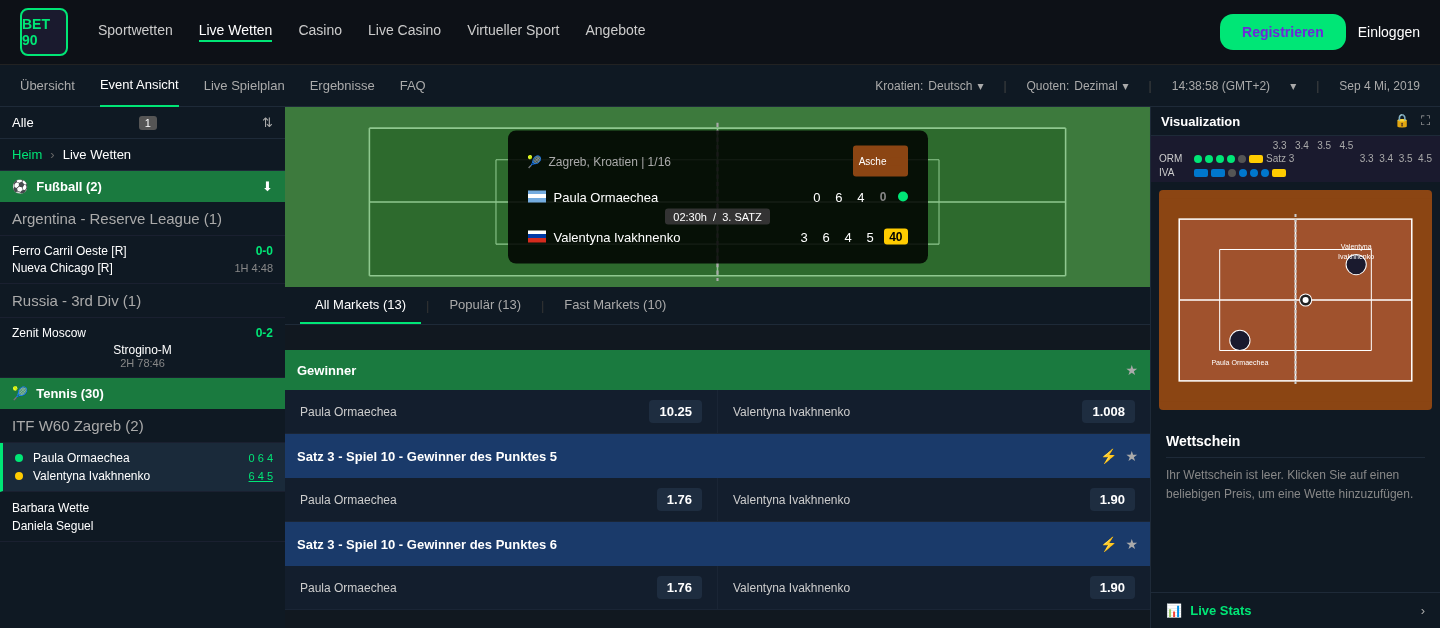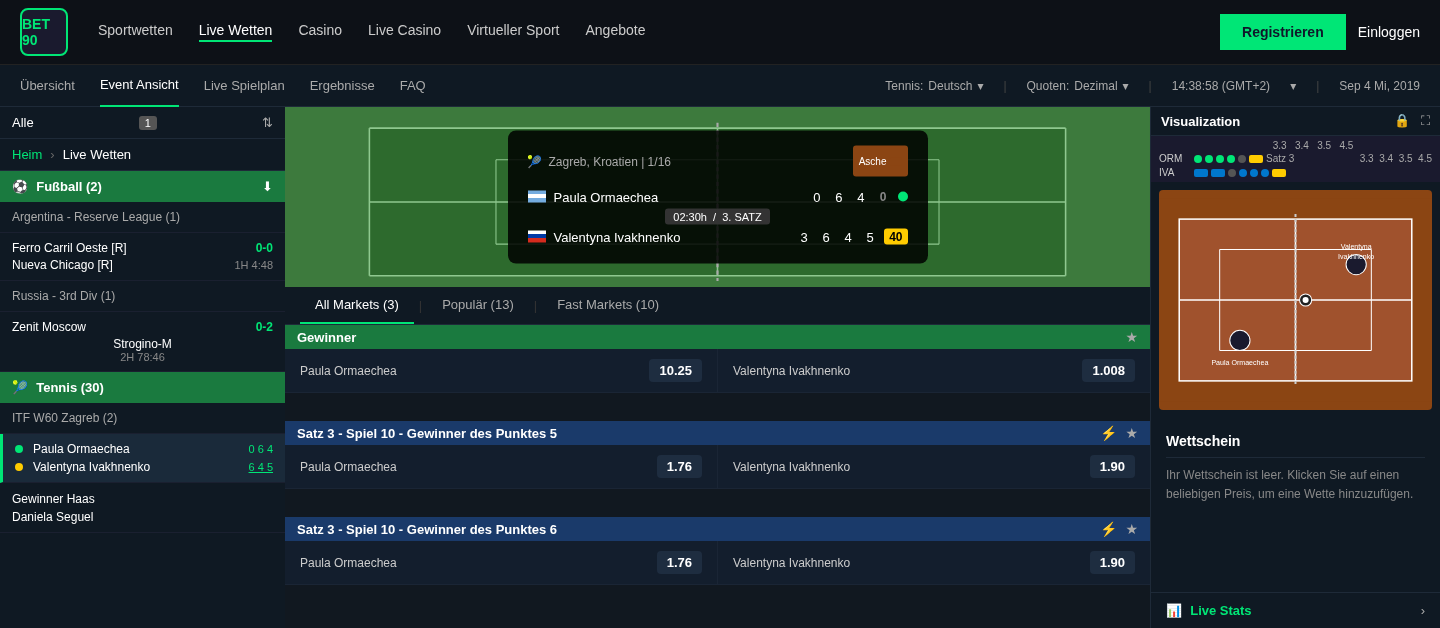--- a/index.html
+++ b/index.html
@@ -5,21 +5,21 @@
     * { margin: 0; padding: 0; box-sizing: border-box; }
     body { font-family: Arial, sans-serif; background: #1a1a2e; color: #fff; font-size: 13px; overflow: hidden; width: 1440px; height: 628px; }
 
     
     .top-nav { background: #0d1117; height: 65px; display: flex; align-items: center; padding: 0 20px; gap: 30px; border-bottom: 1px solid #222; }
     .logo { width: 48px; height: 48px; background: #1a1a2e; border-radius: 8px; display: flex; align-items: center; justify-content: center; font-weight: bold; font-size: 14px; color: #00e676; border: 2px solid #00e676; flex-shrink: 0; }
     .top-nav-links { display: flex; gap: 26px; flex: 1; }
     .top-nav-links a { color: #ccc; text-decoration: none; font-size: 14px; cursor: pointer; }
     .top-nav-links a.active { color: #fff; border-bottom: 2px solid #00e676; padding-bottom: 2px; }
     .top-nav-right { display: flex; gap: 12px; align-items: center; }
-    .btn-register { background: #00e676; color: #0f172a; border: none; padding: 10px 22px; border-radius: 0; font-weight: bold; cursor: pointer; font-size: 14px; }
+    .btn-register { background: #00e676; color: #6d28d9; border: none; padding: 10px 22px; border-radius: 13px; font-weight: bold; cursor: pointer; font-size: 14px; }
     .btn-login { background: transparent; color: #fff; border: none; cursor: pointer; font-size: 14px; }
 
     
     .sub-nav { background: #0f1923; height: 42px; display: flex; align-items: center; padding: 0 20px; gap: 16px; border-bottom: 1px solid #1e2a38; justify-content: space-between; }
     .sub-nav-left { display: flex; gap: 25px; }
     .sub-nav-left a { color: #aaa; text-decoration: none; font-size: 13px; cursor: pointer; height: 42px; display: flex; align-items: center; }
     .sub-nav-left a.active { color: #fff; border-bottom: 2px solid #00e676; }
     .sub-nav-right { display: flex; gap: 20px; align-items: center; color: #aaa; font-size: 12px; }
     .sub-nav-right span { display: flex; align-items: center; gap: 5px; }
 
@@ -31,21 +31,21 @@
     .sidebar-header { display: flex; align-items: center; justify-content: space-between; padding: 8px 12px; border-bottom: 1px solid #1e2a38; }
     .sidebar-badge { background: #555; color: #fff; border-radius: 3px; padding: 1px 6px; font-size: 11px; }
     .breadcrumb { padding: 8px 12px; display: flex; align-items: center; gap: 8px; color: #aaa; font-size: 13px; border-bottom: 1px solid #1e2a38; }
     .breadcrumb .home { color: #00e676; cursor: pointer; }
     .breadcrumb .arrow { color: #666; }
     .breadcrumb .current { color: #fff; }
 
     .category-header { background: #1a7a3f; padding: 8px 12px; display: flex; align-items: center; gap: 8px; cursor: pointer; }
     .category-header .label { flex: 1; font-weight: bold; font-size: 13px; }
 
-    .league-header { padding: 8px 12px; background: #0f1923; color: #aaa; font-size: 12px; display: flex; align-items: center; justify-content: space-between; border-bottom: 1px solid #1a2030; cursor: pointer; }
+    .league-header { padding: 8px 12px; background: #0f1923; color: #aaa; font-size: 15px; display: flex; align-items: center; justify-content: space-between; border-bottom: 1px solid #1a2030; cursor: pointer; }
 
     .match-item { padding: 8px 12px; border-bottom: 1px solid #1a2030; cursor: pointer; }
     .match-item.active { background: #1a2a3a; border-left: 3px solid #00e676; }
     .match-teams { display: flex; align-items: center; justify-content: space-between; }
     .match-team { font-size: 12px; color: #fff; }
     .match-score { font-size: 12px; color: #00e676; font-weight: bold; }
     .match-time { font-size: 11px; color: #888; }
     .live-dot { width: 8px; height: 8px; background: #00e676; border-radius: 50%; display: inline-block; margin-right: 4px; }
 
     
@@ -71,22 +71,22 @@
     .green-dot { background: #00e676; }
 
     
     .markets-tabs { display: flex; align-items: center; gap: 0; background: #0f1923; border-bottom: 1px solid #1e2a38; padding: 0 15px; }
     .market-tab { padding: 10px 15px; cursor: pointer; font-size: 13px; color: #aaa; border-bottom: 2px solid transparent; }
     .market-tab.active { color: #fff; border-bottom: 2px solid #00e676; }
     .market-tab-sep { color: #333; padding: 0 5px; }
 
     
     .market-section { margin: 0; }
-    .market-header { background: #1a7a3f; padding: 4px 12px; display: flex; align-items: center; justify-content: space-between; cursor: pointer; }
-    .market-header-alt { background: #1a3a6a; padding: 4px 12px; display: flex; align-items: center; justify-content: space-between; cursor: pointer; margin-top: 28px; }
+    .market-header { background: #1a7a3f; padding: 12px 12px; display: flex; align-items: center; justify-content: space-between; cursor: pointer; margin-top: 25px; }
+    .market-header-alt { background: #1a3a6a; padding: 14px 12px; display: flex; align-items: center; justify-content: space-between; cursor: pointer; }
     .market-title { font-size: 13px; color: #fff; font-weight: bold; }
     .market-actions { display: flex; gap: 8px; align-items: center; }
     .market-icon { color: #aaa; cursor: pointer; font-size: 14px; }
 
     .odds-row { display: flex; align-items: center; background: #131e2d; border-bottom: 1px solid #1a2535; }
     .odds-cell { flex: 1; display: flex; align-items: center; justify-content: space-between; padding: 10px 15px; border-right: 1px solid #1a2535; }
     .odds-cell:last-child { border-right: none; }
     .odds-team { font-size: 12px; color: #ccc; }
     .odds-value { font-size: 13px; color: #fff; font-weight: bold; background: #1e2d40; padding: 4px 10px; border-radius: 4px; cursor: pointer; }
 
@@ -133,21 +133,21 @@
 <div class="sub-nav">
   <div class="sub-nav-left">
     <a>Übersicht</a>
     <a class="active">Event Ansicht</a>
     <a>Live Spielplan</a>
     <a>Ergebnisse</a>
     <a>FAQ</a>
   </div>
   <div class="sub-nav-right">
     <span>
-      <span>Tennis:</span>
+      <span>Kroatien:</span>
       <span>Deutsch</span>
       <span>▾</span>
     </span>
     <span style="color:#444">|</span>
     <span>
       <span>Quoten:</span>
       <span>Dezimal</span>
       <span>▾</span>
     </span>
     <span style="color:#444">|</span>
@@ -225,21 +225,21 @@
         <span style="margin-left:auto;color:#00e676;font-size:11px;">0 6 4</span>
       </div>
       <div style="display:flex;align-items:center;gap:6px;margin-top:4px;">
         <span class="live-dot" style="background:#ffcc00;"></span>
         <span class="match-team">Valentyna Ivakhnenko</span>
         <span style="margin-left:auto;color:#00e676;font-size:11px;text-decoration:underline;">6 4 5</span>
       </div>
     </div>
 
     <div class="match-item">
-      <span class="match-team">Gewinner Haas</span>
+      <span class="match-team">Barbara Wette</span>
       <div style="margin-top:3px;">
         <span class="match-team">Daniela Seguel</span>
       </div>
     </div>
 
   </div>
 
   <div class="center">
 
     <div class="match-visual">
@@ -304,21 +304,21 @@
             <span class="set-score">6</span>
             <span class="set-score">4</span>
             <span class="set-score">5</span>
             <span class="current-game">40</span>
           </div>
         </div>
       </div>
     </div>
 
     <div class="markets-tabs">
-      <div class="market-tab active">All Markets (3)</div>
+      <div class="market-tab active">All Markets (13)</div>
       <div class="market-tab-sep">|</div>
       <div class="market-tab">Populär (13)</div>
       <div class="market-tab-sep">|</div>
       <div class="market-tab">Fast Markets (10)</div>
     </div>
 
     <div class="market-section">
       <div class="market-header">
         <span class="market-title">Gewinner</span>
         <div class="market-actions">

